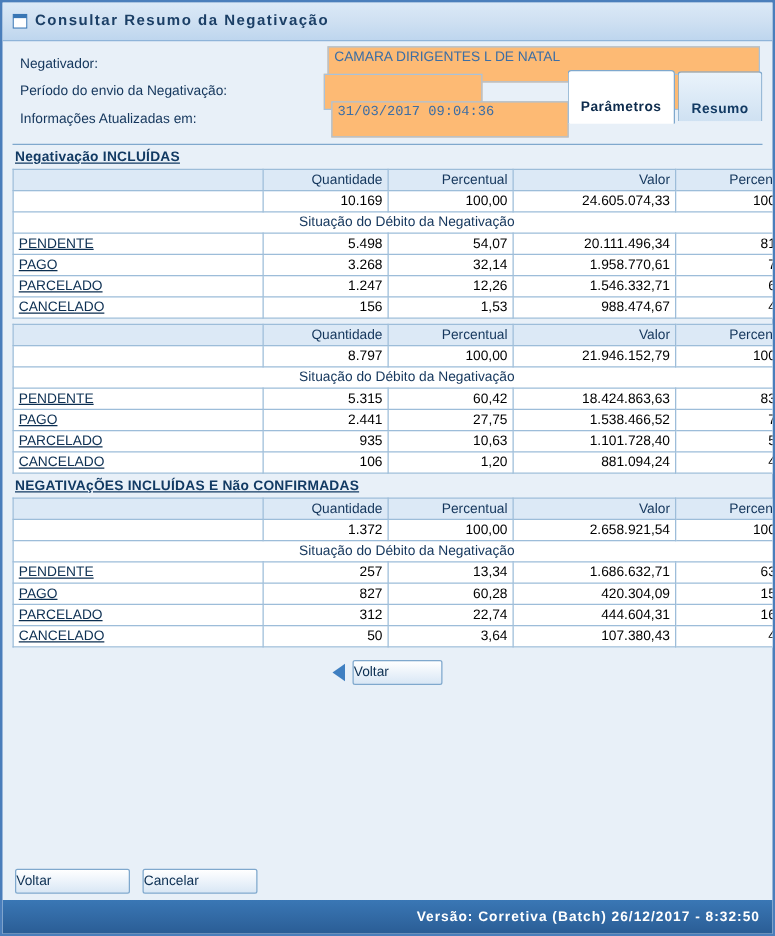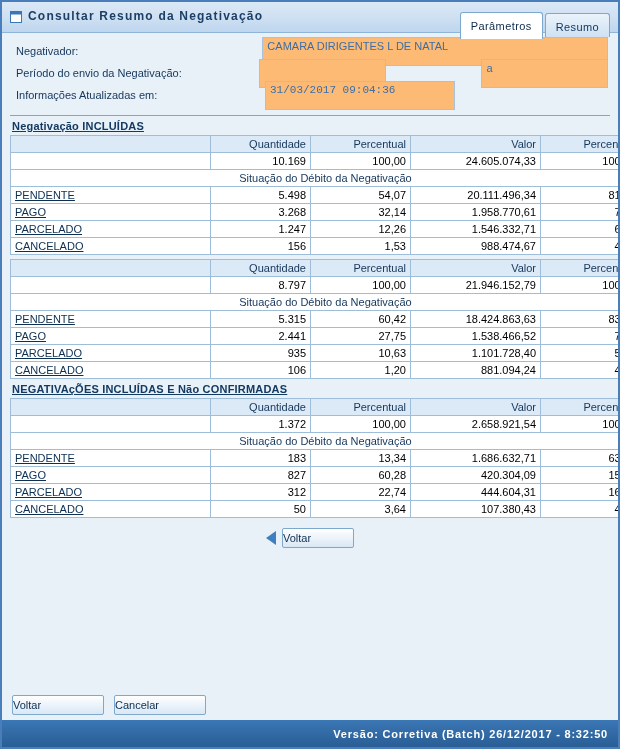--- a/index.html
+++ b/index.html
@@ -47,29 +47,30 @@
   
   .tabs {
     position: absolute;
     right: 8px;
     top: 10px;
     display: flex;
     align-items: flex-end;
     gap: 2px;
   }
   .tab {
-    padding: 7px 10px 4px 10px;
-    font-size: 11px;
-    font-weight: normal;
+    padding: 23px 10px 4px 10px;
+    font-size: 11px;
+    font-weight: bold;
     color: #123a63;
     background: linear-gradient(to bottom, #eaf3fb, #cfe1f2);
     border: 1px solid #7fa8cd;
     border-bottom: none;
     border-radius: 3px 3px 0 0;
     letter-spacing: .4px;
+    margin-top: 44px;
   }
   .tab.active {
     background: #ffffff;
     padding-bottom: 7px;
     margin-bottom: -2px;
     color: #0d2b4c;
   }
   
   .form {
     padding: 8px 10px 2px 14px;
@@ -393,21 +394,21 @@
         <td class="num">1.372</td>
         <td class="num">100,00</td>
         <td class="num">2.658.921,54</td>
         <td class="num">100,00</td>
       </tr>
       <tr>
         <td class="subhdr" colspan="5">Situação do Débito da Negativação</td>
       </tr>
       <tr>
         <td class="lbl">PENDENTE</td>
-        <td class="num">183</td>
+        <td class="num">257</td>
         <td class="num">13,34</td>
         <td class="num">1.686.632,71</td>
         <td class="num">63,43</td>
       </tr>
       <tr>
         <td class="lbl">PAGO</td>
         <td class="num">827</td>
         <td class="num">60,28</td>
         <td class="num">420.304,09</td>
         <td class="num">15,81</td>

